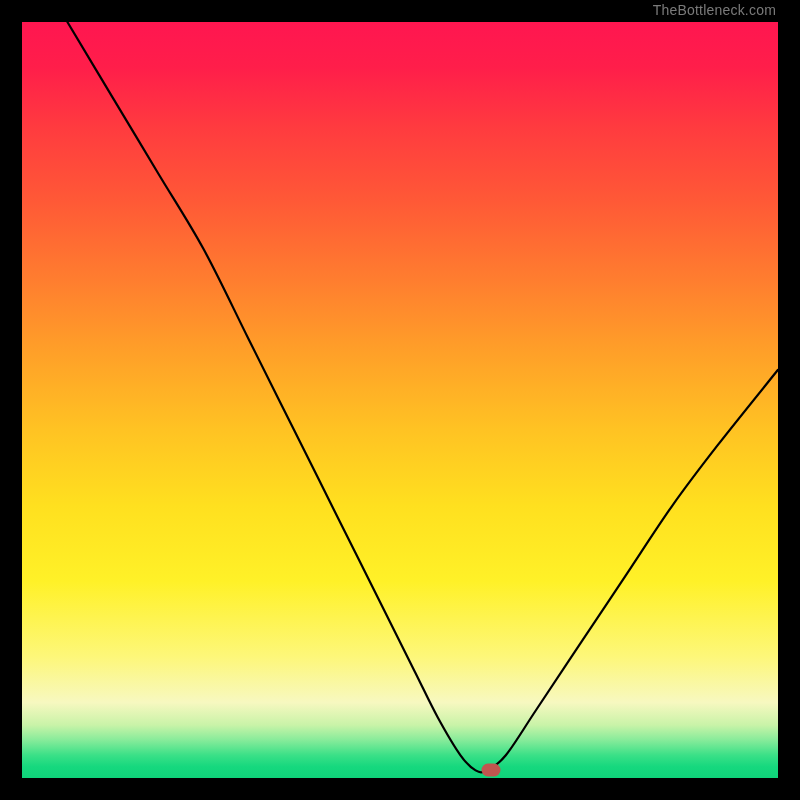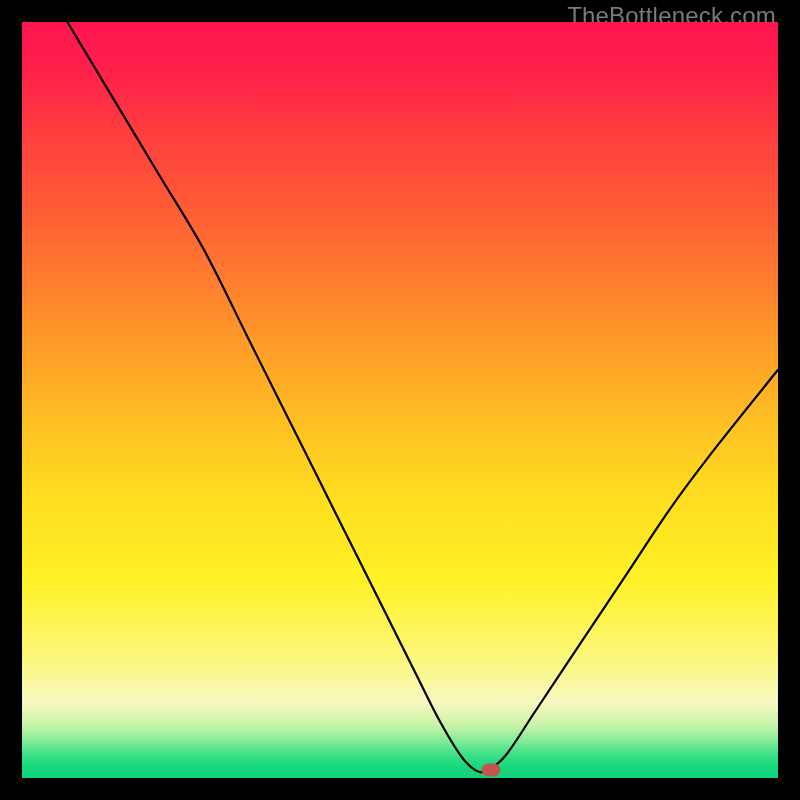--- a/index.html
+++ b/index.html
@@ -44,21 +44,21 @@
       #3ae087 97%,
       #16d87e 98.5%,
       #0fd37a 100%
     );
   }
   .attribution {
     position: absolute;
     top: 2px;
     right: 24px;
     color: #7a7a7a;
-    font-size: 24px;
+    font-size: 14px;
     letter-spacing: 0.2px;
     font-weight: 400;
   }
   svg.curve {
     position: absolute;
     left: 0;
     top: 0;
     width: 756px;
     height: 756px;
     overflow: visible;

